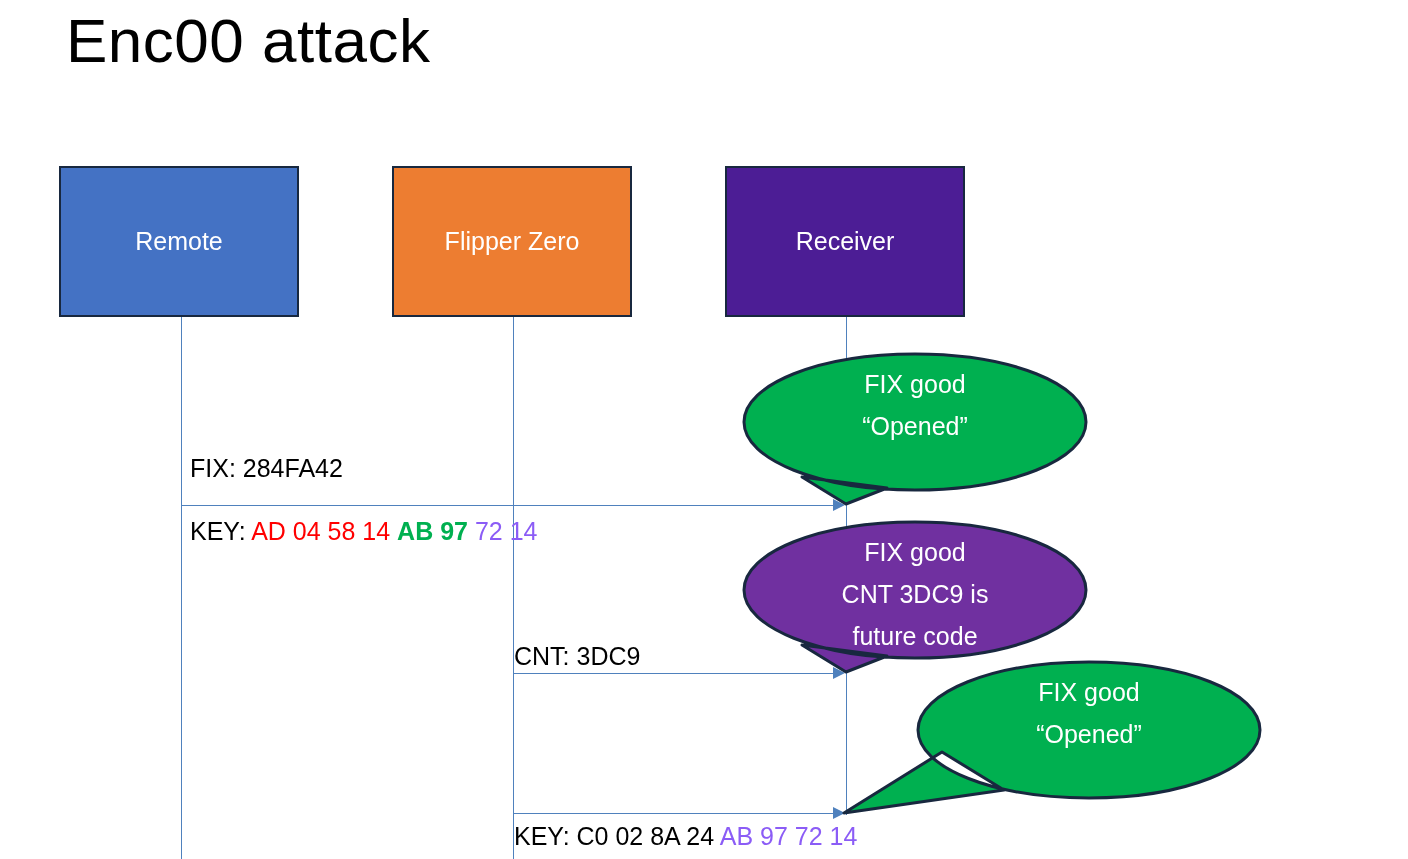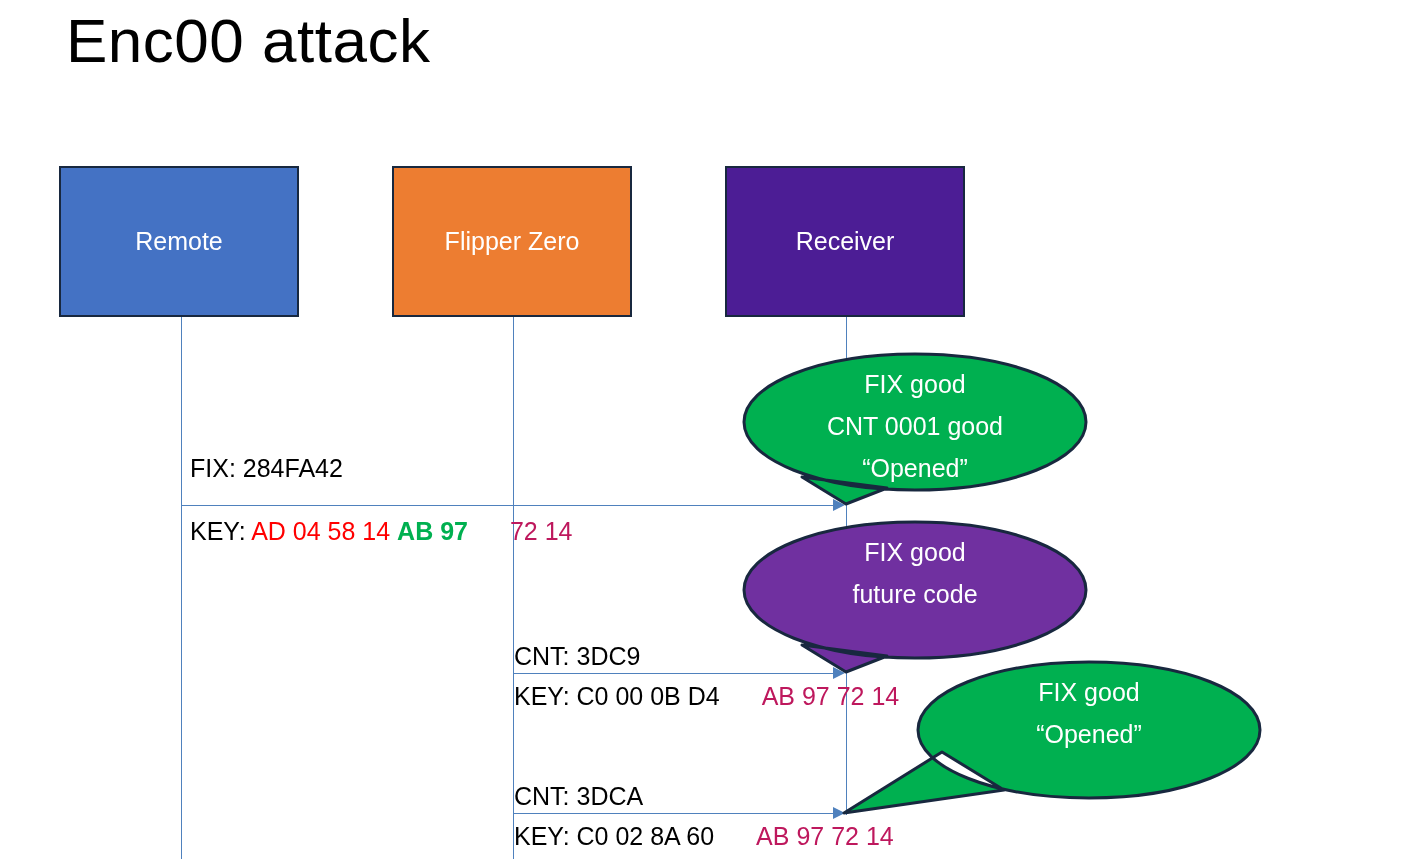--- a/index.html
+++ b/index.html
@@ -87,21 +87,21 @@
     white-space: nowrap;
   }
   #msg1-fix  { left: 190px; top: 449px; }
   #msg1-body { left: 190px; top: 512px; }
   #msg2-cnt  { left: 514px; top: 637px; }
   #msg2-key  { left: 514px; top: 677px; }
   #msg3-cnt  { left: 514px; top: 777px; }
   #msg3-key  { left: 514px; top: 817px; }
 
   .hex-red   { color: #FF0000; margin-top: 24px; }
-  .hex-green { color: #be185d; margin-left: 35px; }
+  .hex-green { color: #8b5cf6; }
   .hex-green-bold { color: #00B050; font-weight: bold; margin-top: 44px; }
 
   
   .callout { position: absolute; text-decoration: underline; }
   .callout svg { display: block; overflow: visible; }
   .callout-text {
     position: absolute;
     left: 0;
     top: 0;
     width: 100%;
@@ -142,54 +142,52 @@
   <div class="msg-line" id="msg1-line"></div>
   <div class="arrow-head" id="msg1-head"></div>
   <div class="msg-text" id="msg1-fix">FIX: 284FA42</div>
   <div class="msg-text" id="msg1-body">
     <div><span>KEY: </span><span class="hex-red">AD 04 58 14 </span><span class="hex-green-bold">AB 97 </span><span class="hex-green">72 14</span></div>
   </div>
 
   <div class="msg-line" id="msg2-line"></div>
   <div class="arrow-head" id="msg2-head"></div>
   <div class="msg-text" id="msg2-cnt">CNT: 3DC9</div>
-  <div class="msg-text" id="msg2-key"><span>KEY: C0 00 0B D4 </span><span class="hex-green">AB 97 72 14</span></div>
 
   <div class="msg-line" id="msg3-line"></div>
   <div class="arrow-head" id="msg3-head"></div>
-  <div class="msg-text" id="msg3-cnt">CNT: 3DCA</div>
-  <div class="msg-text" id="msg3-key"><span>KEY: C0 02 8A 60 </span><span class="hex-green">AB 97 72 14</span></div>
+  <div class="msg-text" id="msg3-key"><span>KEY: C0 02 8A 24 </span><span class="hex-green">AB 97 72 14</span></div>
 
   <div class="callout" id="callout-1">
     <svg width="346" height="152" viewBox="0 0 346 152">
       <path d="M 173 2
                C 268 2 344 32 344 70
                C 344 108 268 138 173 138
                C 78 138 2 108 2 70
                C 2 32 78 2 173 2 Z
                M 60 125 L 104 152 L 145 136 Z" fill="#00B050" stroke="#18283f" stroke-width="3" stroke-linejoin="round"></path>
     </svg>
     <div class="callout-text">
       <div>FIX good</div>
-      <div>CNT 0001 good</div>
       <div>“Opened”</div>
     </div>
   </div>
 
   <div class="callout" id="callout-2">
     <svg width="346" height="152" viewBox="0 0 346 152">
       <path d="M 173 2
                C 268 2 344 32 344 70
                C 344 108 268 138 173 138
                C 78 138 2 108 2 70
                C 2 32 78 2 173 2 Z
                M 60 125 L 104 152 L 145 136 Z" fill="#7030A0" stroke="#18283f" stroke-width="3" stroke-linejoin="round"></path>
     </svg>
     <div class="callout-text">
       <div>FIX good</div>
+      <div>CNT 3DC9 is</div>
       <div>future code</div>
     </div>
   </div>
 
   <div class="callout" id="callout-3">
     <svg width="346" height="152" viewBox="0 0 346 152">
       <path d="M 173 2
                C 268 2 344 32 344 70
                C 344 108 268 138 173 138
                C 78 138 2 108 2 70

